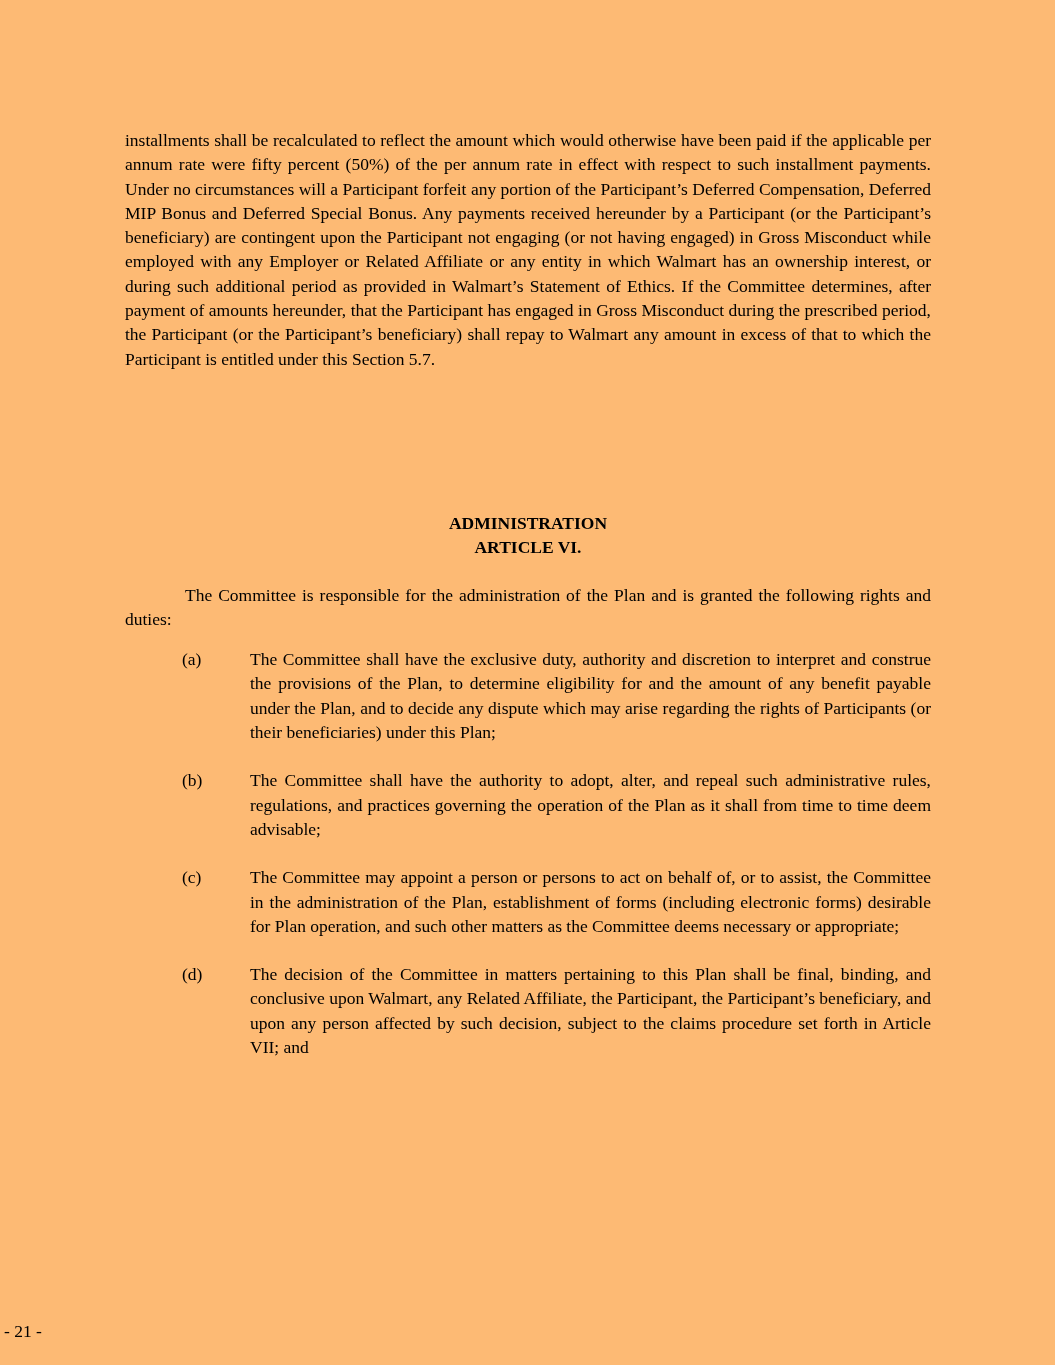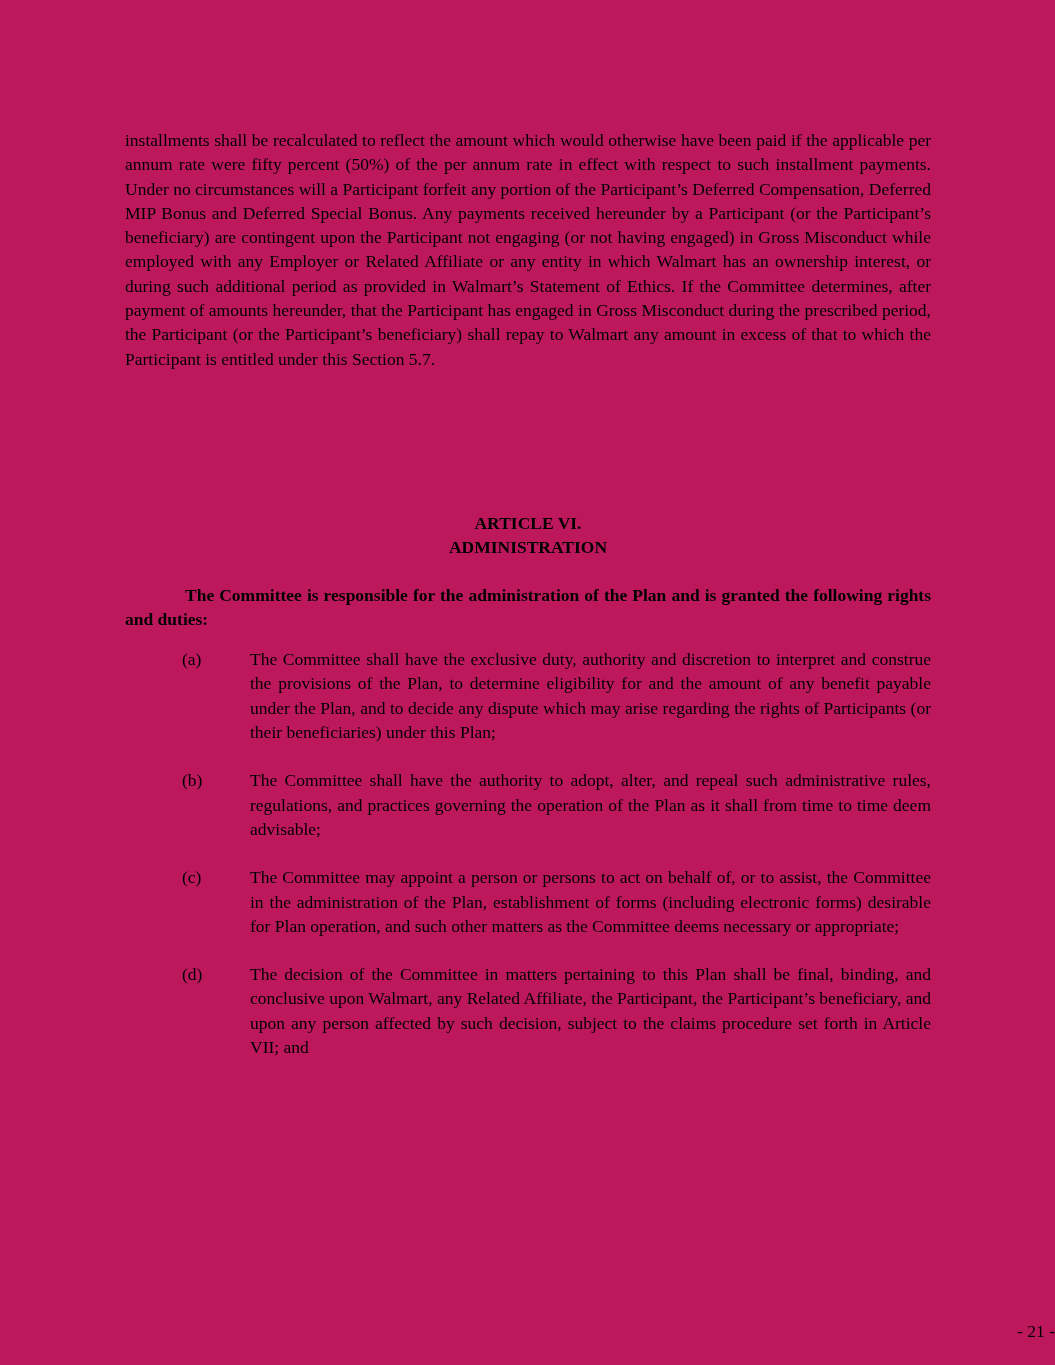--- a/index.html
+++ b/index.html
@@ -4,36 +4,35 @@
 <style>
   html, body {
     margin: 0;
     padding: 0;
     background: #ffffff;
   }
   .page {
     position: relative;
     width: 1055px;
     height: 1365px;
-    background: #be185d;
+    background: #fdba74;
     box-sizing: border-box;
     padding: 128px 124px 0 125px;
     font-family: "Liberation Serif", "DejaVu Serif", serif;
     font-size: 17.5px;
     line-height: 24.3px;
     color: #000000;
     overflow: hidden;
   }
   .para {
     margin: 0;
     text-align: justify;
   }
   .para.indent {
     text-indent: 60px;
-    font-weight: bold;
   }
   .article-heading {
     margin-top: 140px;
     text-align: center;
     font-weight: bold;
   }
   .section-heading {
     margin-top: 41px;
     font-weight: bold;
     padding-left: 10px;
@@ -53,36 +52,36 @@
     margin-bottom: 24px;
     text-align: justify;
   }
   .list-item .label {
     position: absolute;
     left: -68px;
     top: 0;
   }
   .footer {
     position: absolute;
-    left: 12px;
+    left: 4px;
     right: 0;
     bottom: 22px;
-    text-align: right;
+    text-align: left;
   }
 </style>
 </head>
 <body>
 
 <div class="page">
 
   <p class="para">installments shall be recalculated to reflect the amount which would otherwise have been paid if the applicable per annum rate were fifty percent (50%) of the per annum rate in effect with respect to such installment payments.  Under no circumstances will a Participant forfeit any portion of the Participant’s Deferred Compensation, Deferred MIP Bonus and Deferred Special Bonus.  Any payments received hereunder by a Participant (or the Participant’s beneficiary) are contingent upon the Participant not engaging (or not having engaged) in Gross Misconduct while employed with any Employer or Related Affiliate or any entity in which Walmart has an ownership interest, or during such additional period as provided in Walmart’s Statement of Ethics.  If the Committee determines, after payment of amounts hereunder, that the Participant has engaged in Gross Misconduct during the prescribed period, the Participant (or the Participant’s beneficiary) shall repay to Walmart any amount in excess of that to which the Participant is entitled under this Section 5.7.</p>
 
   <div class="article-heading">
+    <div>ADMINISTRATION</div>
     <div>ARTICLE VI.</div>
-    <div>ADMINISTRATION</div>
   </div>
 
 
   <p class="para indent intro">The Committee is responsible for the administration of the Plan and is granted the following rights and duties:</p>
 
   <div class="clause-list">
 
     <div class="list-item">
       <span class="label">(a)</span>
       <span class="text">The Committee shall have the exclusive duty, authority and discretion to interpret and construe the provisions of the Plan, to determine eligibility for and the amount of any benefit payable under the Plan, and to decide any dispute which may arise regarding the rights of Participants (or their beneficiaries) under this Plan;</span>

